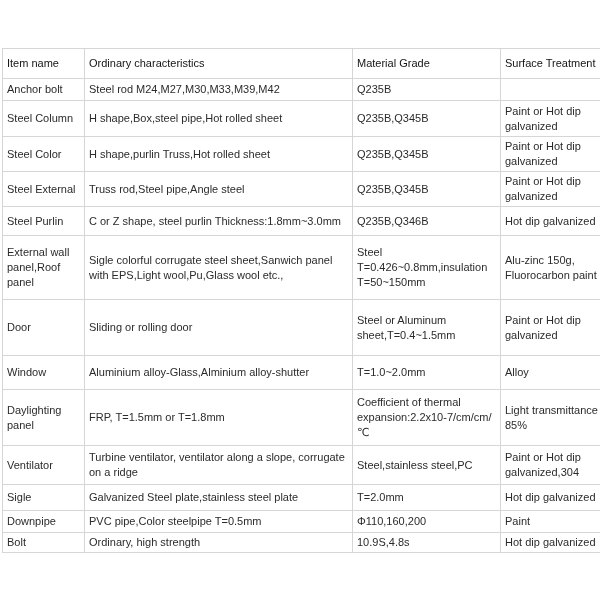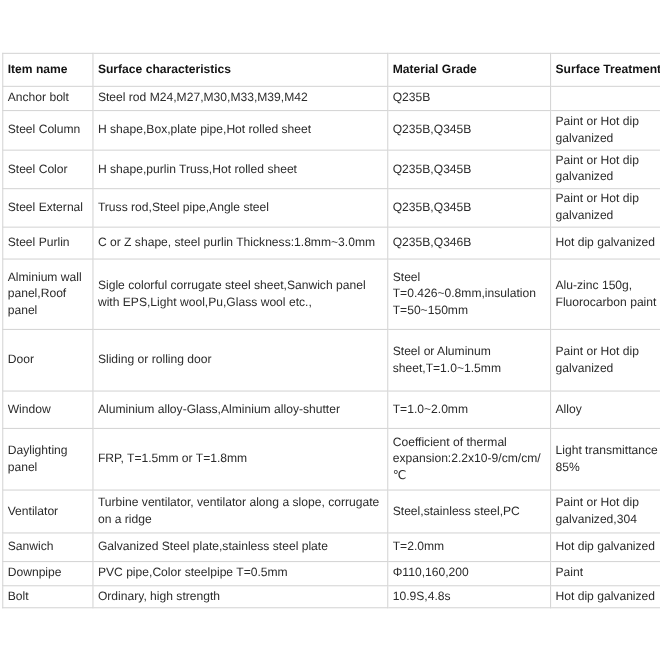--- a/index.html
+++ b/index.html
@@ -30,54 +30,54 @@
     padding: 2px 4px;
     font-size: 11px;
     line-height: 15px;
     vertical-align: middle;
     text-align: left;
     color: #2b2b2b;
     overflow: hidden;
     word-wrap: break-word;
   }
   table.materials th {
-    font-weight: bold;
+    font-weight: normal;
     color: #141414;
     white-space: nowrap;
   }
 </style>
 </head>
 <body>
 
 <div class="sheet">
   <table class="materials">
     <colgroup>
       <col style="width:82px">
       <col style="width:268px">
       <col style="width:148px">
       <col style="width:115px">
     </colgroup>
     <thead>
       <tr style="height:30px">
         <th>Item name</th>
-        <th>Surface characteristics</th>
+        <th>Ordinary characteristics</th>
         <th>Material Grade</th>
         <th>Surface Treatment</th>
       </tr>
     </thead>
     <tbody id="table-body">
         <tr style="height: 22px;">
           <td>Anchor bolt</td>
           <td>Steel rod M24,M27,M30,M33,M39,M42</td>
           <td>Q235B</td>
           <td></td>
         </tr>
         <tr style="height: 36px;">
           <td>Steel Column</td>
-          <td>H shape,Box,plate pipe,Hot rolled sheet</td>
+          <td>H shape,Box,steel pipe,Hot rolled sheet</td>
           <td>Q235B,Q345B</td>
           <td>Paint or Hot dip galvanized</td>
         </tr>
         <tr style="height: 32px;">
           <td>Steel Color</td>
           <td>H shape,purlin Truss,Hot rolled sheet</td>
           <td>Q235B,Q345B</td>
           <td>Paint or Hot dip galvanized</td>
         </tr>
         <tr style="height: 35px;">
@@ -86,51 +86,51 @@
           <td>Q235B,Q345B</td>
           <td>Paint or Hot dip galvanized</td>
         </tr>
         <tr style="height: 29px;">
           <td>Steel Purlin</td>
           <td>C or Z shape, steel purlin Thickness:1.8mm~3.0mm</td>
           <td>Q235B,Q346B</td>
           <td>Hot dip galvanized</td>
         </tr>
         <tr style="height: 64px;">
-          <td>Alminium wall panel,Roof panel</td>
+          <td>External wall panel,Roof panel</td>
           <td>Sigle colorful corrugate steel sheet,Sanwich panel with EPS,Light wool,Pu,Glass wool etc.,</td>
           <td>Steel T=0.426~0.8mm,insulation T=50~150mm</td>
           <td>Alu-zinc 150g, Fluorocarbon paint</td>
         </tr>
         <tr style="height: 56px;">
           <td>Door</td>
           <td>Sliding or rolling door</td>
-          <td>Steel or Aluminum sheet,T=1.0~1.5mm</td>
+          <td>Steel or Aluminum sheet,T=0.4~1.5mm</td>
           <td>Paint or Hot dip galvanized</td>
         </tr>
         <tr style="height: 34px;">
           <td>Window</td>
           <td>Aluminium alloy-Glass,Alminium alloy-shutter</td>
           <td>T=1.0~2.0mm</td>
           <td>Alloy</td>
         </tr>
         <tr style="height: 56px;">
           <td>Daylighting panel</td>
           <td>FRP, T=1.5mm or T=1.8mm</td>
-          <td>Coefficient of thermal expansion:2.2x10-9/cm/cm/℃</td>
+          <td>Coefficient of thermal expansion:2.2x10-7/cm/cm/℃</td>
           <td>Light transmittance 85%</td>
         </tr>
         <tr style="height: 39px;">
           <td>Ventilator</td>
           <td>Turbine ventilator, ventilator along a slope, corrugate on a ridge</td>
           <td>Steel,stainless steel,PC</td>
           <td>Paint or Hot dip galvanized,304</td>
         </tr>
         <tr style="height: 26px;">
-          <td>Sanwich</td>
+          <td>Sigle</td>
           <td>Galvanized Steel plate,stainless steel plate</td>
           <td>T=2.0mm</td>
           <td>Hot dip galvanized</td>
         </tr>
         <tr style="height: 22px;">
           <td>Downpipe</td>
           <td>PVC pipe,Color steelpipe T=0.5mm</td>
           <td>Φ110,160,200</td>
           <td>Paint</td>
         </tr>

